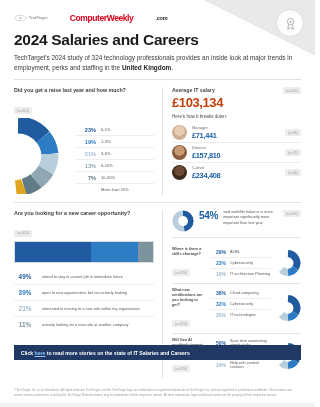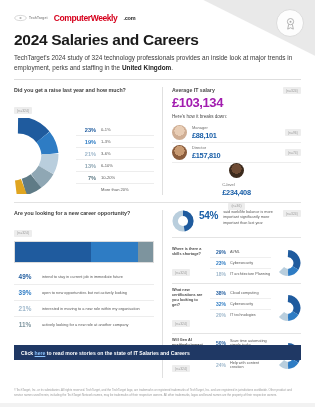--- a/index.html
+++ b/index.html
@@ -24,21 +24,21 @@
   .badge{
     position:absolute;top:9px;right:11px;width:26px;height:26px;border-radius:50%;
     background:#fdfdfd;border:1px solid #dcdcdc;
     display:flex;align-items:center;justify-content:center;
   }
   .badge svg{display:block;}
 
   .inner{position:relative;padding:12px 14px 0 14px;}
 
   
-  .brandrow{display:flex;align-items:center;gap:6px;height:12px;margin-bottom:5px;}
+  .brandrow{display:flex;align-items:center;gap:22px;height:12px;margin-bottom:5px;}
   .tt-logo{display:flex;align-items:center;gap:2px;}
   .tt-mark{width:13px;height:8px;display:block;}
   .tt-word{font-size:3.2px;letter-spacing:.2px;color:#8a8a8a;font-weight:bold;}
   .cw-logo{font-size:8.5px;font-weight:bold;color:#d6001c;letter-spacing:-.4px;font-family:"Liberation Sans",sans-serif;}
   .cw-dom{font-size:5.5px;font-weight:bold;color:#1f1f1f;letter-spacing:-.2px;}
 
   h1.title{
     font-size:15.5px;line-height:1.05;font-weight:bold;color:#1b1b1b;
     margin:8px 0 5px 0;letter-spacing:-.3px;
   }
@@ -67,24 +67,24 @@
   .legend{flex:1;padding-top:6px;}
   .lrow{display:flex;align-items:center;gap:5px;height:11px;border-bottom:1px solid #ededed;}
   .lrow:last-child{border-bottom:none;}
   .lpct{
     font-size:5.6px;font-weight:bold;width:20px;text-align:right;flex:0 0 20px;
   }
   .llbl{font-size:4.1px;color:#5a5a5a;}
 
   
   .sal-head{font-size:5.2px;color:#4a4a4a;margin:0 0 2px 0;font-weight:bold;}
-  .sal-big{font-size:13px;font-weight:bold;color:#a21caf;letter-spacing:-.4px;margin:0 0 4px 0;}
+  .sal-big{font-size:13px;font-weight:bold;color:#c2410c;letter-spacing:-.4px;margin:0 0 4px 0;}
   .sal-sub{font-size:4.6px;color:#4a4a4a;margin:0 0 4px 0;}
   .sal-item{display:flex;align-items:center;gap:5px;height:19px;border-bottom:1px solid #ededed;}
-  .sal-item:last-child{border-bottom:none;flex-direction:column;}
+  .sal-item:last-child{border-bottom:none;}
   .av{width:15px;height:15px;border-radius:50%;flex:0 0 15px;overflow:hidden;position:relative;}
   .av.a{background:radial-gradient(circle at 50% 38%,#e8cdb5 0 42%,#cfae94 43% 100%);}
   .av.b{background:radial-gradient(circle at 50% 38%,#c89a72 0 42%,#8a5c3c 43% 100%);}
   .av.c{background:radial-gradient(circle at 50% 38%,#6d4a33 0 42%,#3c2a1c 43% 100%);}
   .sal-txt{flex:1;}
   .sal-role{font-size:4px;color:#6e6e6e;line-height:1.2;}
   .sal-amt{font-size:7.4px;font-weight:bold;color:#1a5fa8;letter-spacing:-.3px;line-height:1.25;}
 
   
   .hr2{height:1px;background:#e2e2e2;margin:7px 0 7px 0;}
@@ -220,21 +220,21 @@
       <div class="col-r">
         <div class="nbox right">(n=324)</div>
         <div class="sal-head">Average IT salary</div>
         <div class="sal-big">£103,134</div>
         <div class="sal-sub">Here's how it breaks down:</div>
 
         <div class="sal-item">
           <div class="av a"></div>
           <div class="sal-txt">
             <div class="sal-role">Manager</div>
-            <div class="sal-amt">£88,101</div>
+            <div class="sal-amt">£71,441</div>
           </div>
           <span class="nbox" style="margin:0">(n=96)</span>
         </div>
 
         <div class="sal-item">
           <div class="av b"></div>
           <div class="sal-txt">
             <div class="sal-role">Director</div>
             <div class="sal-amt">£157,810</div>
           </div>

